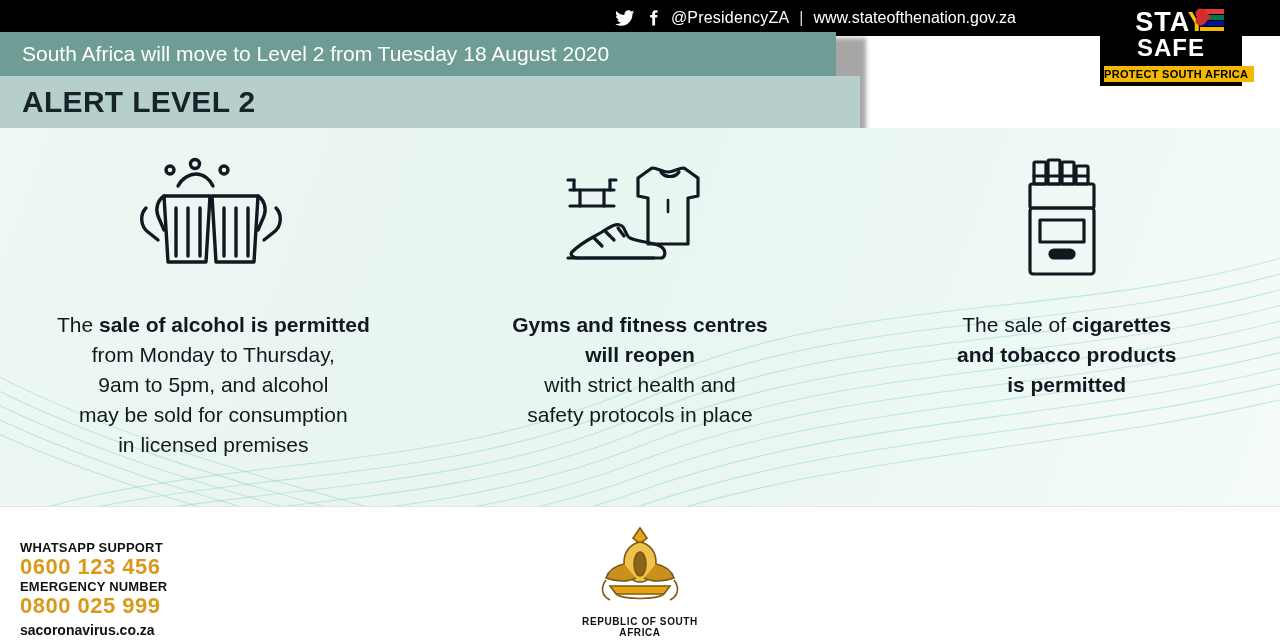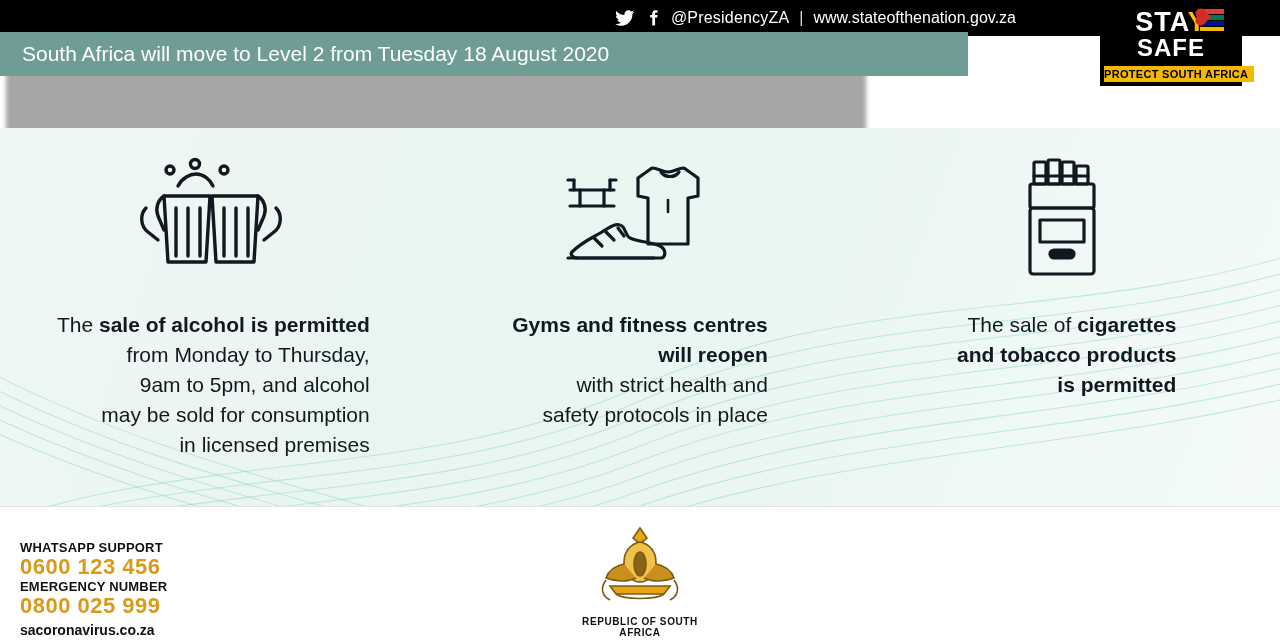--- a/index.html
+++ b/index.html
@@ -51,41 +51,41 @@
   .staysafe .protect{
     position:absolute;left:2px;bottom:2px;width:150px;height:16px;background:#f5b800;color:#000;
     font-size:11px;font-weight:bold;letter-spacing:.3px;line-height:16px;
   }
   .blackedge{position:absolute;right:0;top:0;width:34px;height:36px;background:#000;}
 
   
   .headerwrap{position:absolute;left:0;top:32px;width:860px;height:96px;}
   .hdrshadow{position:absolute;left:6px;top:6px;width:860px;height:96px;background:rgba(0,0,0,.35);filter:blur(2px);}
   .hdr1{
-    position:absolute;left:0;top:0;width:968px;height:44px;background:#6f9d95;
+    position:absolute;left:0;top:0;width:836px;height:44px;background:#6f9d95;
     color:#ffffff;font-size:21px;display:flex;align-items:center;padding-left:22px;box-sizing:border-box;
   }
   .hdr2{
     position:absolute;left:0;top:44px;width:860px;height:52px;background:#b7cfca;
     color:#16242a;font-size:30px;font-weight:bold;display:flex;align-items:center;padding-left:22px;box-sizing:border-box;
     letter-spacing:.3px;
   }
 
   
   .body{
     position:absolute;left:0;top:128px;width:1280px;height:378px;
     background:linear-gradient(110deg,#eef7f4 0%,#e9f5f1 35%,#eaf6f2 60%,#f4fbf9 100%);
     overflow:hidden;
   }
   .swirl{position:absolute;left:0;bottom:-30px;width:1280px;height:300px;opacity:.75;}
   .cols{position:absolute;inset:0;display:flex;}
   .col{flex:1;position:relative;display:flex;flex-direction:column;align-items:center;}
   .iconbox{height:140px;display:flex;align-items:flex-end;justify-content:center;margin-top:18px;}
   .coltext{
-    text-align:right;color:#101820;font-size:21px;line-height:30px;margin-top:24px;max-width:400px;
+    text-align:center;color:#101820;font-size:21px;line-height:30px;margin-top:24px;max-width:400px;
   }
   .coltext b{font-weight:bold;}
   .col.c1 .coltext{max-width:430px;}
   .col.c2 .coltext{max-width:330px;}
   .col.c3 .coltext{max-width:360px;}
 
   
   .footer{position:absolute;left:0;top:506px;width:1280px;height:172px;background:#ffffff;}
   .fdiv{position:absolute;left:0;top:0;width:1280px;height:1px;background:#e3e3e3;}
   .support{position:absolute;left:20px;top:34px;width:300px;}
@@ -138,20 +138,21 @@
       <i style="background:#f5b800;top:18px;"></i>
     </div>
     <div class="heart"></div>
     <div class="safe">SAFE</div>
     <div class="protect">PROTECT SOUTH AFRICA</div>
   </div>
 
   <div class="headerwrap">
     <div class="hdrshadow"></div>
     <div class="hdr1">South Africa will move to Level 2 from Tuesday 18 August 2020</div>
+    <div class="hdr2">ALERT LEVEL 2</div>
   </div>
 
   <div class="body">
 
     <svg class="swirl" viewBox="0 0 1280 300" preserveAspectRatio="none">
       <g fill="none" stroke="#79d3b4" stroke-width="1.1" opacity="0.55">
         <path d="M-40,300 C180,210 420,250 640,150 C860,50 1080,90 1320,10"></path>
         <path d="M-40,310 C180,225 420,262 640,165 C860,68 1080,104 1320,26"></path>
         <path d="M-40,320 C180,240 420,274 640,180 C860,86 1080,118 1320,42"></path>
         <path d="M-40,330 C180,255 420,286 640,195 C860,104 1080,132 1320,58"></path>

